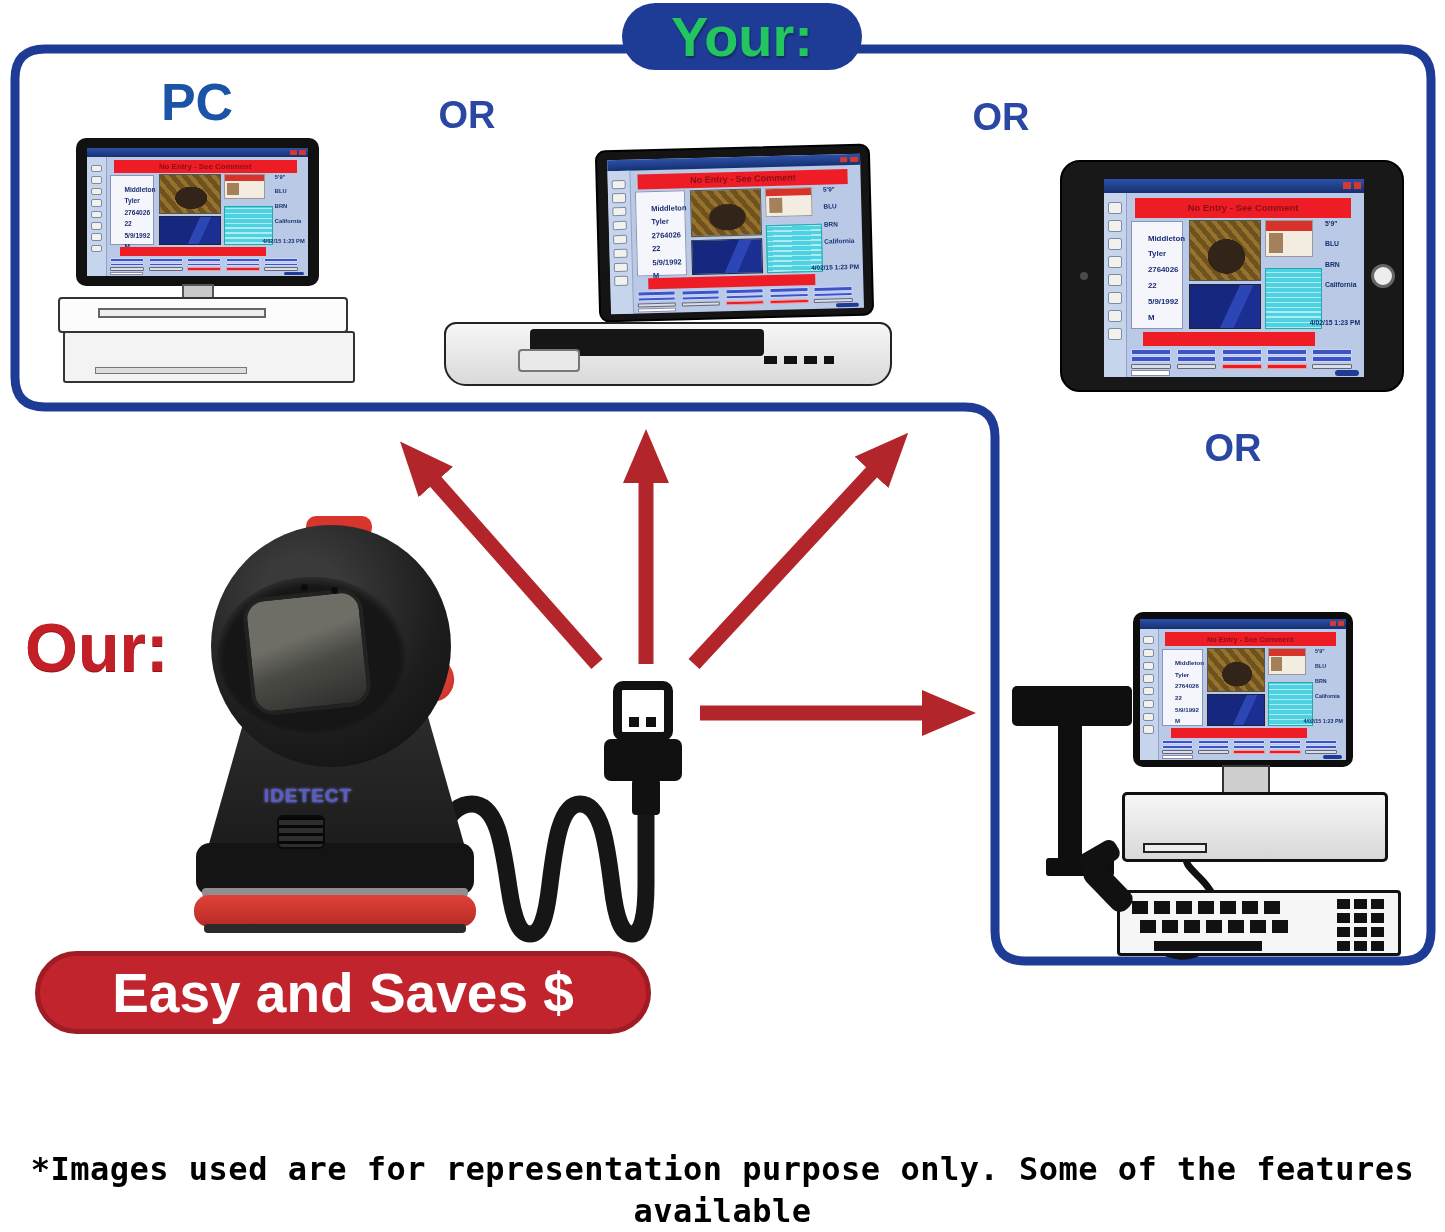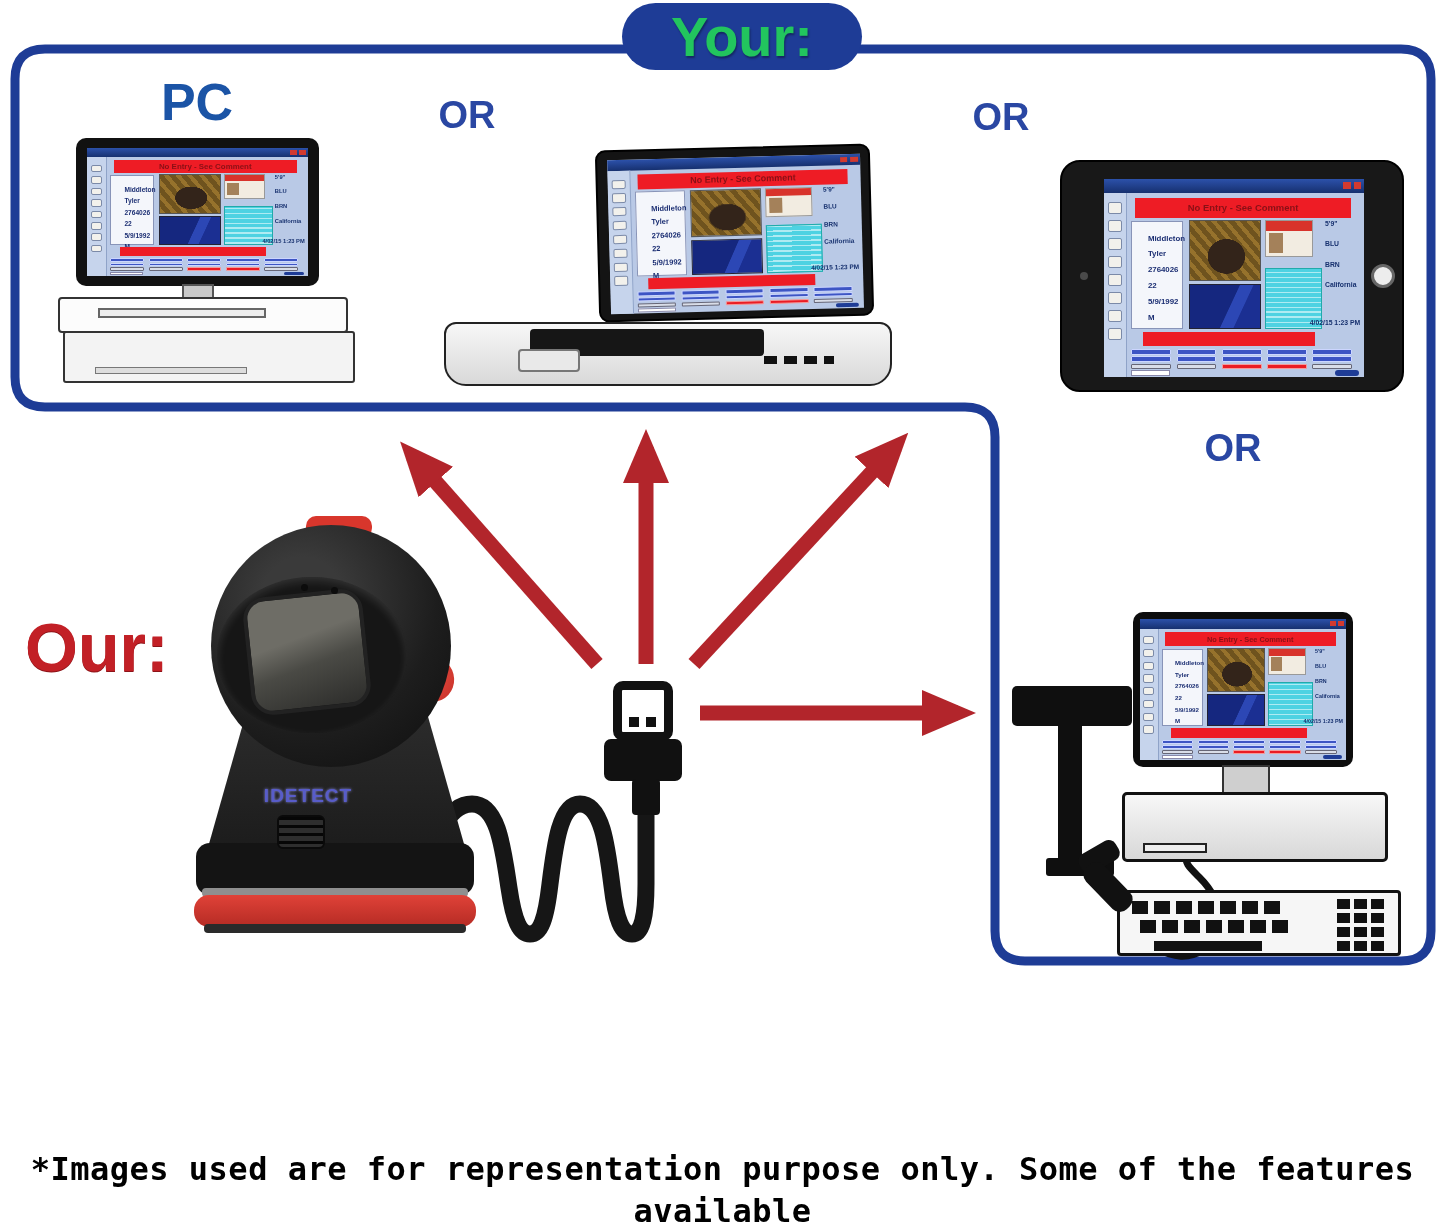--- a/index.html
+++ b/index.html
@@ -567,18 +567,19 @@
     <div class="sc-bottom"></div>
   </div>
 
   <div class="usb usb-head">
     <span class="usb-pin usb-pin1"></span>
     <span class="usb-pin usb-pin2"></span>
   </div>
   <div class="usb usb-collar"></div>
   <div class="usb usb-stub"></div>
 
+  <div class="easy-pill">Easy and Saves $</div>
 
   <div class="disclaimer">
     <div>*Images used are for representation purpose only. Some of the features available</div>
   </div>
 
 </div>
 
 </body></html>

